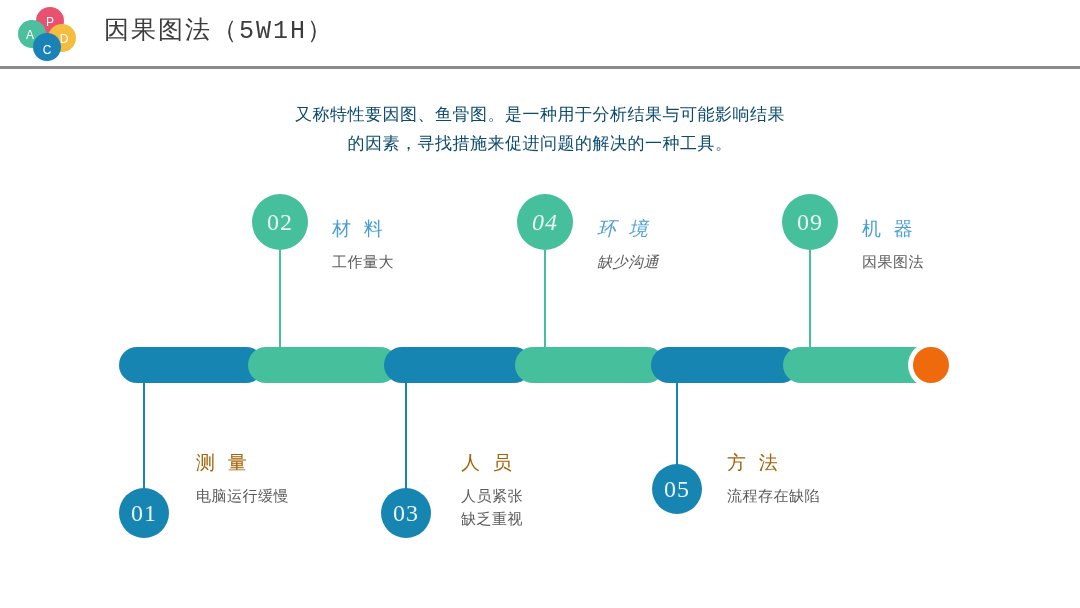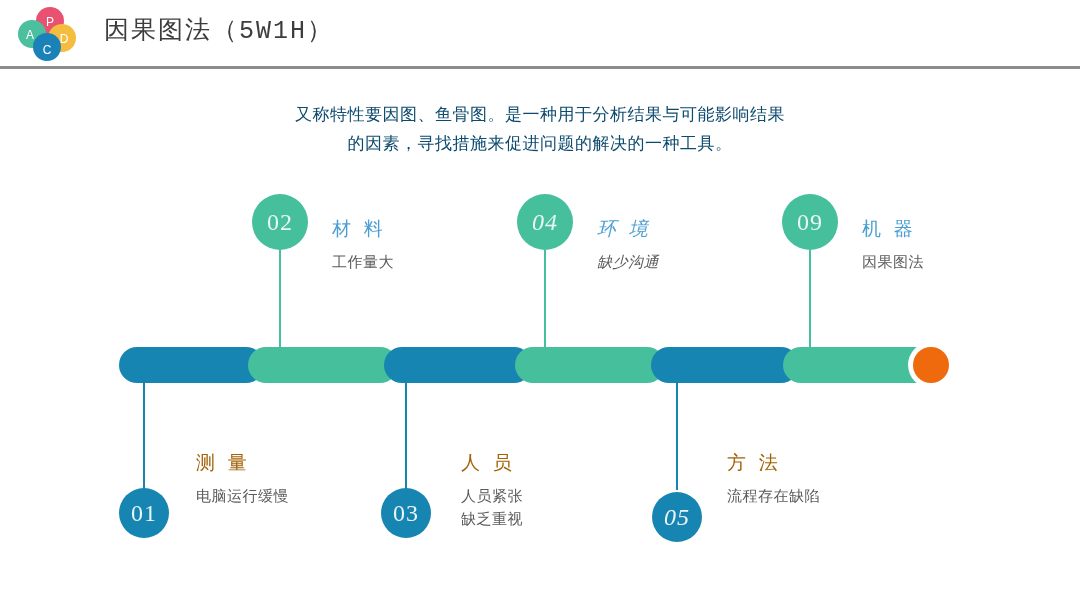--- a/index.html
+++ b/index.html
@@ -181,18 +181,18 @@
       <div class="label-desc">电脑运行缓慢</div>
     </div>
     <div class="stem stem-bot" style="left: 405px; top: 380px; height: 110px; z-index: 1;"></div>
     <div class="marker marker-bot" style="left: 381px; top: 488px; z-index: 5;">03</div>
     <div class="label-block" style="left: 461px; top: 450px; z-index: 5;">
       <div class="label-title title-bot">人 员</div>
       <div class="label-desc">人员紧张</div>
       <div class="label-desc">缺乏重视</div>
     </div>
     <div class="stem stem-bot" style="left: 676px; top: 380px; height: 110px; z-index: 1;"></div>
-    <div class="marker marker-bot" style="left: 652px; top: 492px; z-index: 5; font-style: italic;">05</div>
+    <div class="marker marker-bot" style="left: 652px; top: 464px; z-index: 5;">05</div>
     <div class="label-block" style="left: 727px; top: 450px; z-index: 5;">
       <div class="label-title title-bot">方 法</div>
       <div class="label-desc">流程存在缺陷</div>
     </div>
   </div>
 
 </body></html>

